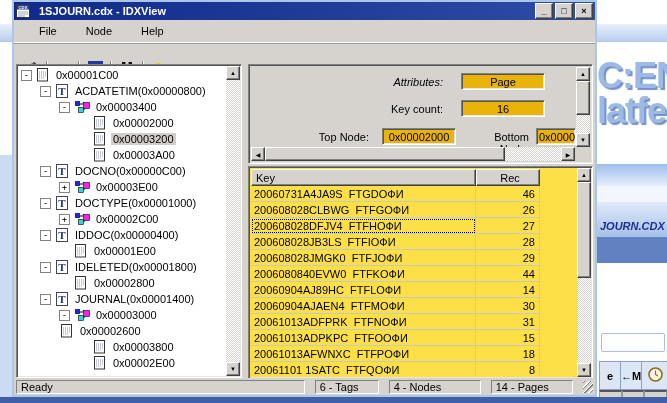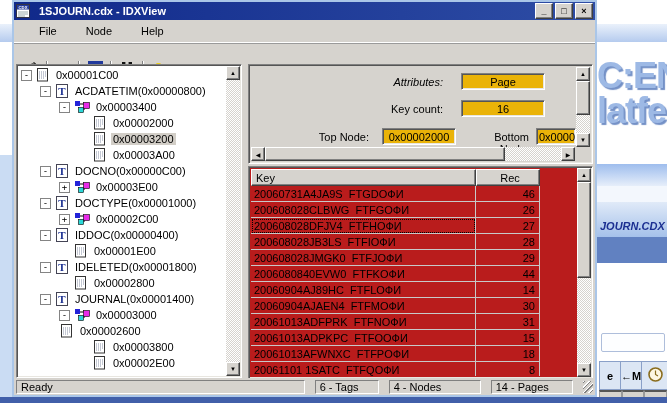--- a/index.html
+++ b/index.html
@@ -74,21 +74,21 @@
   .fld-box{position:absolute;height:17px;background:#eab308;display:flex;align-items:center;
            justify-content:center;box-sizing:border-box;overflow:hidden;white-space:nowrap;}
   #attr-vsb{position:absolute;right:2px;top:2px;width:14px;height:80px;}
   #attr-hsb{position:absolute;left:2px;bottom:2px;right:17px;height:14px;}
   .sb-h-track{position:absolute;left:0;right:0;top:0;bottom:0;background:#fff;
     background-image:linear-gradient(45deg,#d6d3ce 25%,transparent 25%,transparent 75%,#d6d3ce 75%),
                      linear-gradient(45deg,#d6d3ce 25%,transparent 25%,transparent 75%,#d6d3ce 75%);
     background-size:2px 2px;background-position:0 0,1px 1px;}
 
   
-  #table-panel{left:234px;top:164px;width:345px;height:213px;background:#b91c1c;box-sizing:border-box;}
+  #table-panel{left:234px;top:164px;width:345px;height:213px;background:#fde047;box-sizing:border-box;}
   #tbl{position:absolute;left:2px;top:2px;right:16px;bottom:2px;overflow:hidden;}
   #tbl-header{display:flex;height:17px;}
   .hdr-cell{box-sizing:border-box;height:17px;display:flex;align-items:center;padding-left:4px;}
   .hdr-key{width:225px;}
   .hdr-rec{width:64px;justify-content:center;}
   .t-row{display:flex;height:16px;}
   .cell{box-sizing:border-box;border-right:1px solid #c8c8c8;border-bottom:1px solid #c8c8c8;
         display:flex;align-items:center;overflow:hidden;white-space:pre;}
   .cell-key{width:225px;padding-left:3px;}
   .cell-rec{width:64px;justify-content:flex-end;padding-right:4px;}

